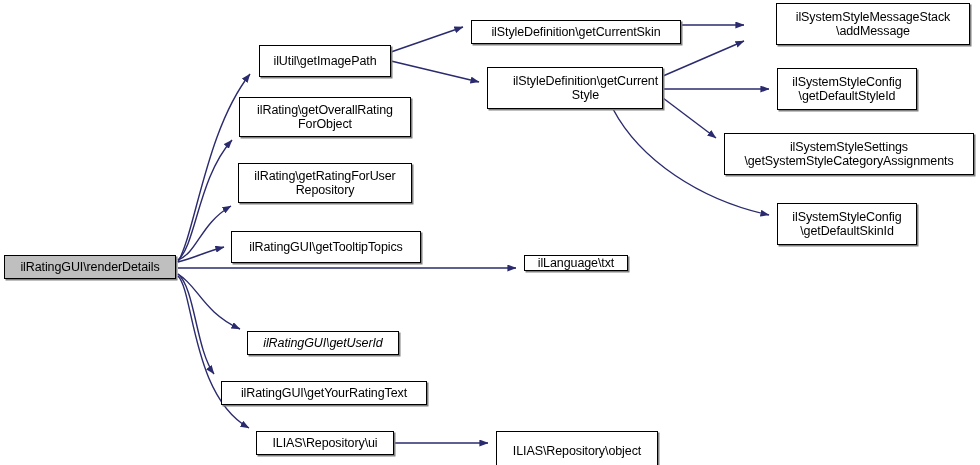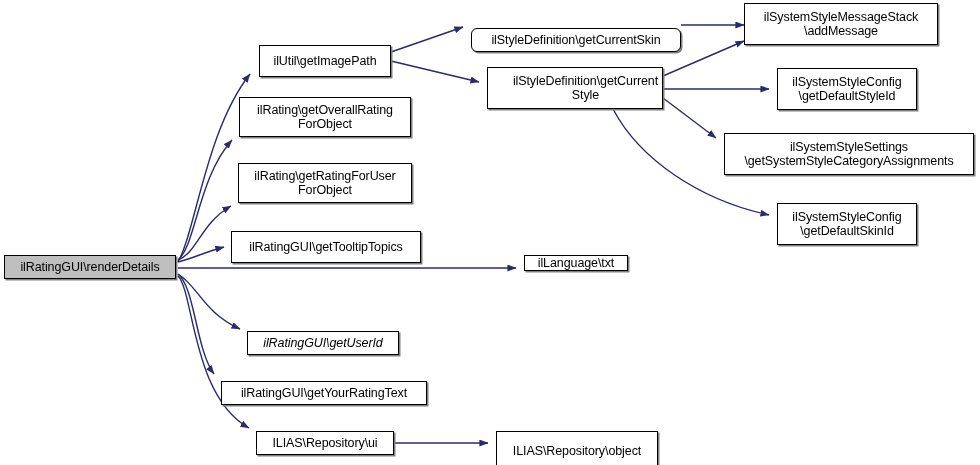--- a/index.html
+++ b/index.html
@@ -72,31 +72,31 @@
         <path d="M 613 109 C 640 160 700 200 769 215" fill="none" stroke="#2a2a6e" stroke-width="1.4" marker-end="url(#arrowhead)"></path>
         <path d="M 394 443 L 488 443" fill="none" stroke="#2a2a6e" stroke-width="1.4" marker-end="url(#arrowhead)"></path>
       </g>
   </svg>
   <div id="nodes-group">
       <div class="node root" style="left: 4px; top: 255px; width: 172px; height: 24px;">ilRatingGUI\renderDetails</div>
       <div class="node" style="left: 259px; top: 45px; width: 132px; height: 32px;">ilUtil\getImagePath</div>
       <div class="node" style="left: 239px; top: 97px; width: 172px; height: 40px;">ilRating\getOverallRating
 ForObject</div>
       <div class="node" style="left: 238px; top: 163px; width: 174px; height: 40px;">ilRating\getRatingForUser
-ForObject</div>
+Repository</div>
       <div class="node" style="left: 231px; top: 231px; width: 190px; height: 32px;">ilRatingGUI\getTooltipTopics</div>
       <div class="node" style="left: 524px; top: 255px; width: 104px; height: 16px; text-align: right;">ilLanguage\txt</div>
       <div class="node" style="left: 247px; top: 331px; width: 152px; height: 24px; font-style: italic;">ilRatingGUI\getUserId</div>
       <div class="node" style="left: 221px; top: 381px; width: 206px; height: 24px;">ilRatingGUI\getYourRatingText</div>
       <div class="node" style="left: 256px; top: 431px; width: 138px; height: 24px;">ILIAS\Repository\ui</div>
       <div class="node" style="left: 496px; top: 431px; width: 162px; height: 40px;">ILIAS\Repository\object</div>
-      <div class="node" style="left: 471px; top: 28px; width: 210px; height: 24px; border-radius: 6px;">ilStyleDefinition\getCurrentSkin</div>
+      <div class="node" style="left: 471px; top: 20px; width: 210px; height: 24px;">ilStyleDefinition\getCurrentSkin</div>
       <div class="node" style="left: 487px; top: 67px; width: 176px; height: 42px; padding-left: 24px;">ilStyleDefinition\getCurrent
 Style</div>
-      <div class="node" style="left: 744px; top: 3px; width: 194px; height: 42px;">ilSystemStyleMessageStack
+      <div class="node" style="left: 776px; top: 3px; width: 194px; height: 42px;">ilSystemStyleMessageStack
 \addMessage</div>
       <div class="node" style="left: 777px; top: 68px; width: 140px; height: 42px;">ilSystemStyleConfig
 \getDefaultStyleId</div>
       <div class="node" style="left: 724px; top: 133px; width: 250px; height: 42px;">ilSystemStyleSettings
 \getSystemStyleCategoryAssignments</div>
       <div class="node" style="left: 777px; top: 203px; width: 140px; height: 42px;">ilSystemStyleConfig
 \getDefaultSkinId</div>
     </div>
 </div>
 

